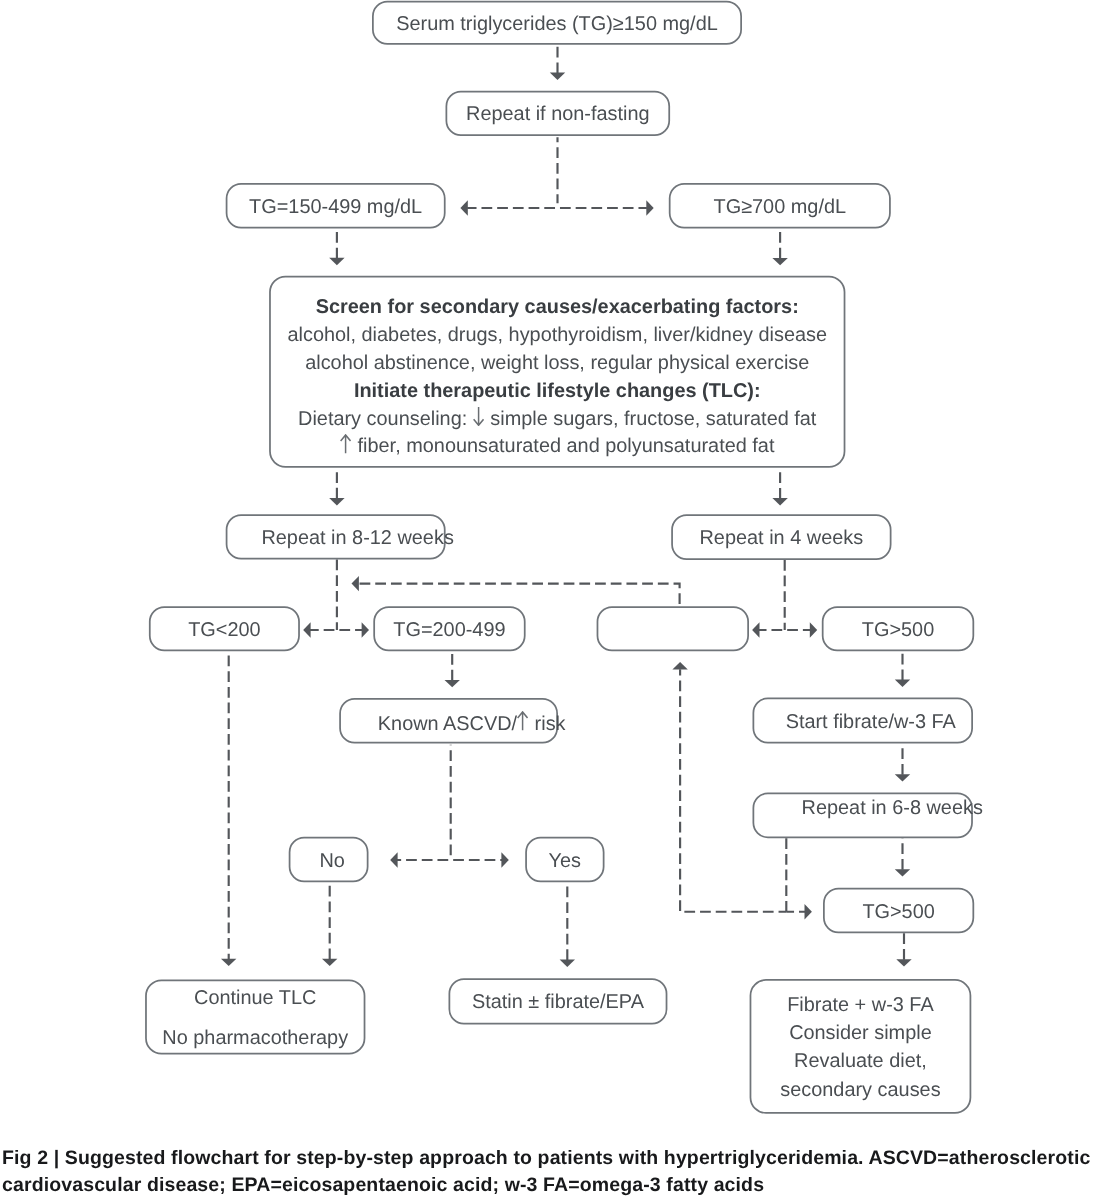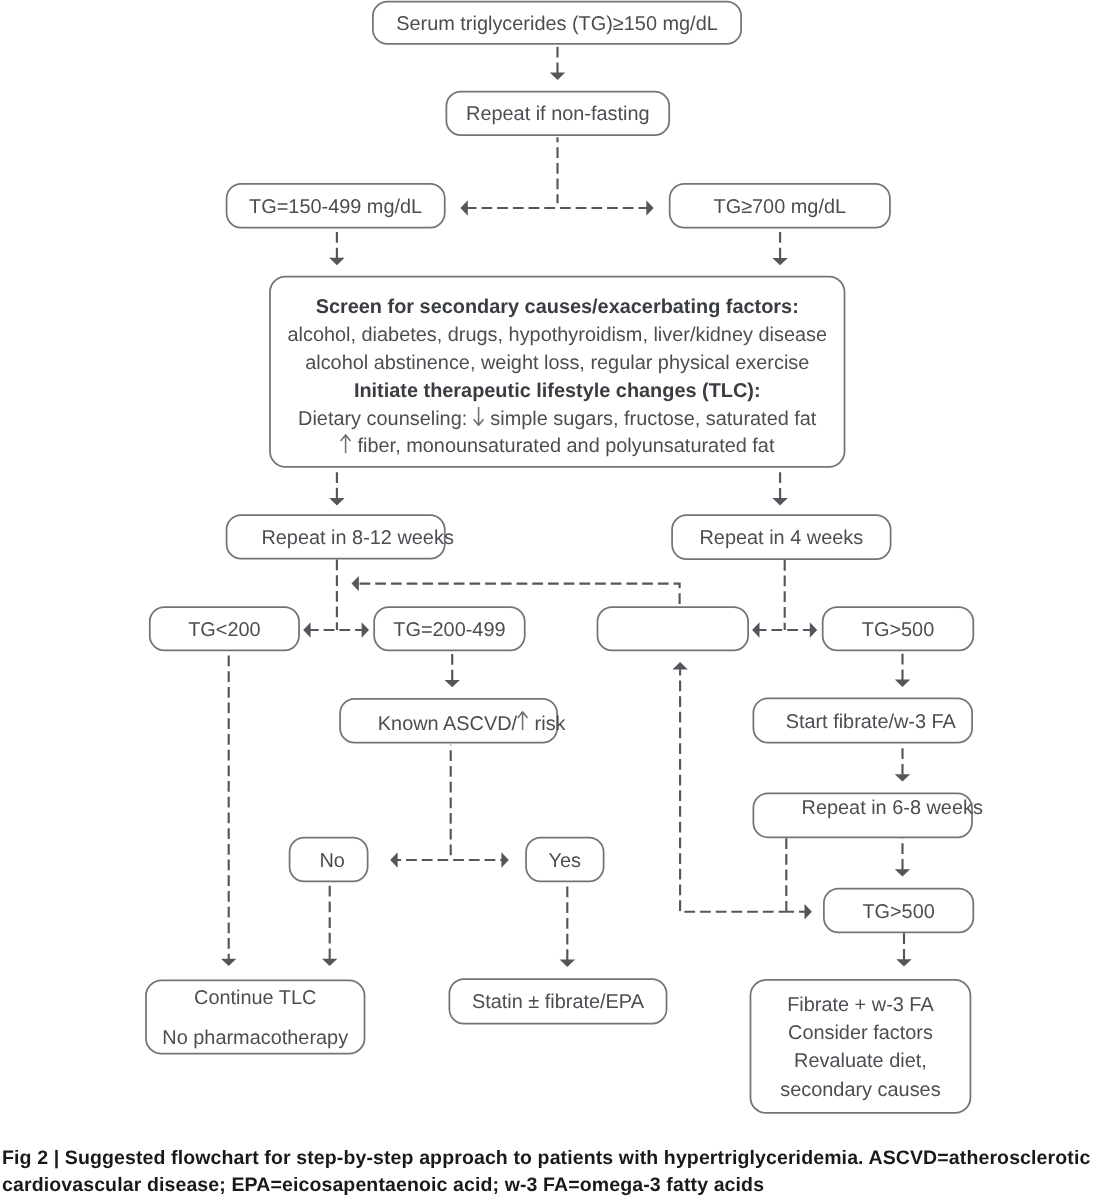--- a/index.html
+++ b/index.html
@@ -171,21 +171,21 @@
 </div>
 <div class="node multi" style="left:145.1px;top:979.4px;width:220.3px;height:75.2px;gap:12px;">
   <span class="ln">Continue TLC</span>
   <span class="ln">No pharmacotherapy</span>
 </div>
 <div class="node" style="left:448.5px;top:978.3px;width:218.9px;height:46.3px;">
   <span>Statin ± fibrate/EPA</span>
 </div>
 <div class="node multi" style="left:749.6px;top:979.1px;width:221.7px;height:134.7px;">
   <span class="ln">Fibrate + w-3 FA</span>
-  <span class="ln">Consider factors</span>
+  <span class="ln">Consider simple</span>
   <span class="ln">Revaluate diet,</span>
   <span class="ln">secondary causes</span>
 </div>
 
 <div class="caption">
       <span class="cl">Fig 2 | Suggested flowchart for step-by-step approach to patients with hypertriglyceridemia. ASCVD=atherosclerotic</span>
       <span class="cl">cardiovascular disease; EPA=eicosapentaenoic acid; w-3 FA=omega-3 fatty acids</span>
     </div>
 
 </div>

